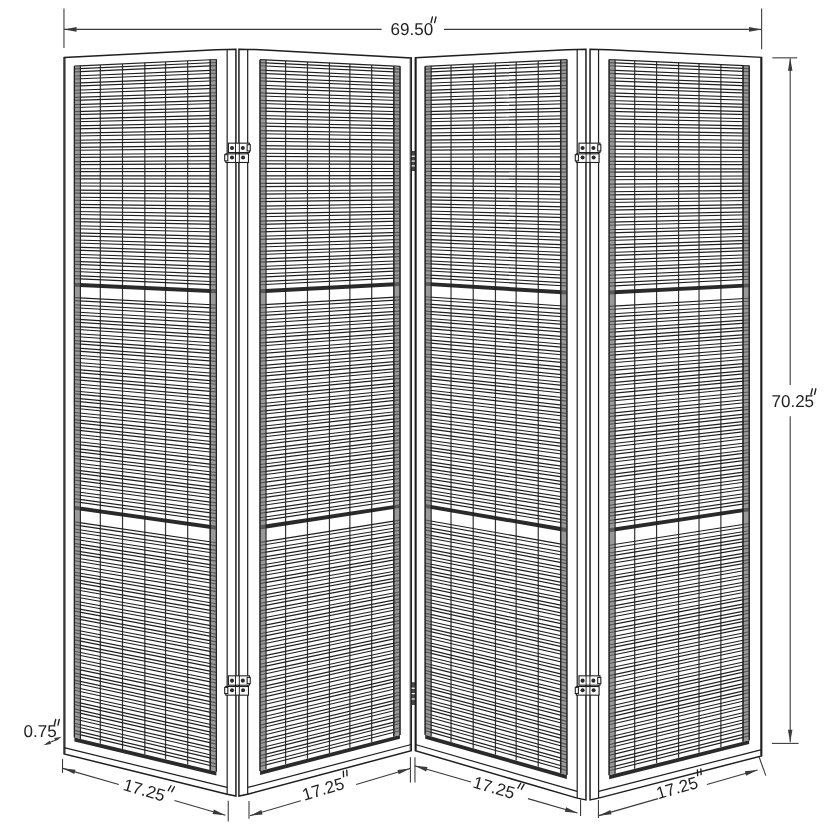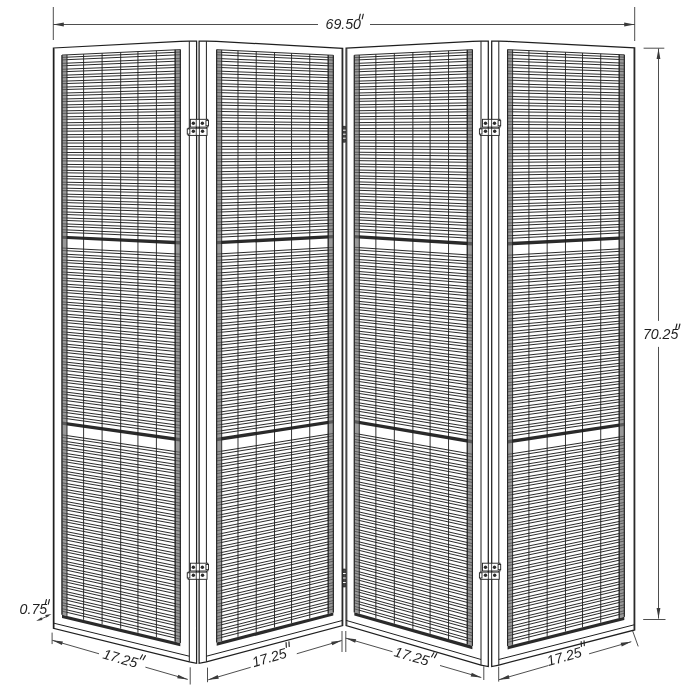--- a/index.html
+++ b/index.html
@@ -1,18 +1,18 @@
 <!DOCTYPE html>
 <html><head>
 <meta charset="utf-8">
 <title>4 Panel Room Divider</title>
 <style>
   html,body { margin:0; padding:0; background:#ffffff; }
   body { font-family: "Liberation Sans", sans-serif; }
-  .wrap { width:700px; height:700px; position:relative; overflow:hidden;font-style:italic; }
+  .wrap { width:700px; height:700px; position:relative; overflow:hidden; }
 </style>
 </head>
 <body>
 
 <div class="wrap">
 <svg width="700" height="700" viewBox="0 0 700 700" xmlns="http://www.w3.org/2000/svg">
 <rect width="700" height="700" fill="#ffffff"></rect>
 
 <g>
 

